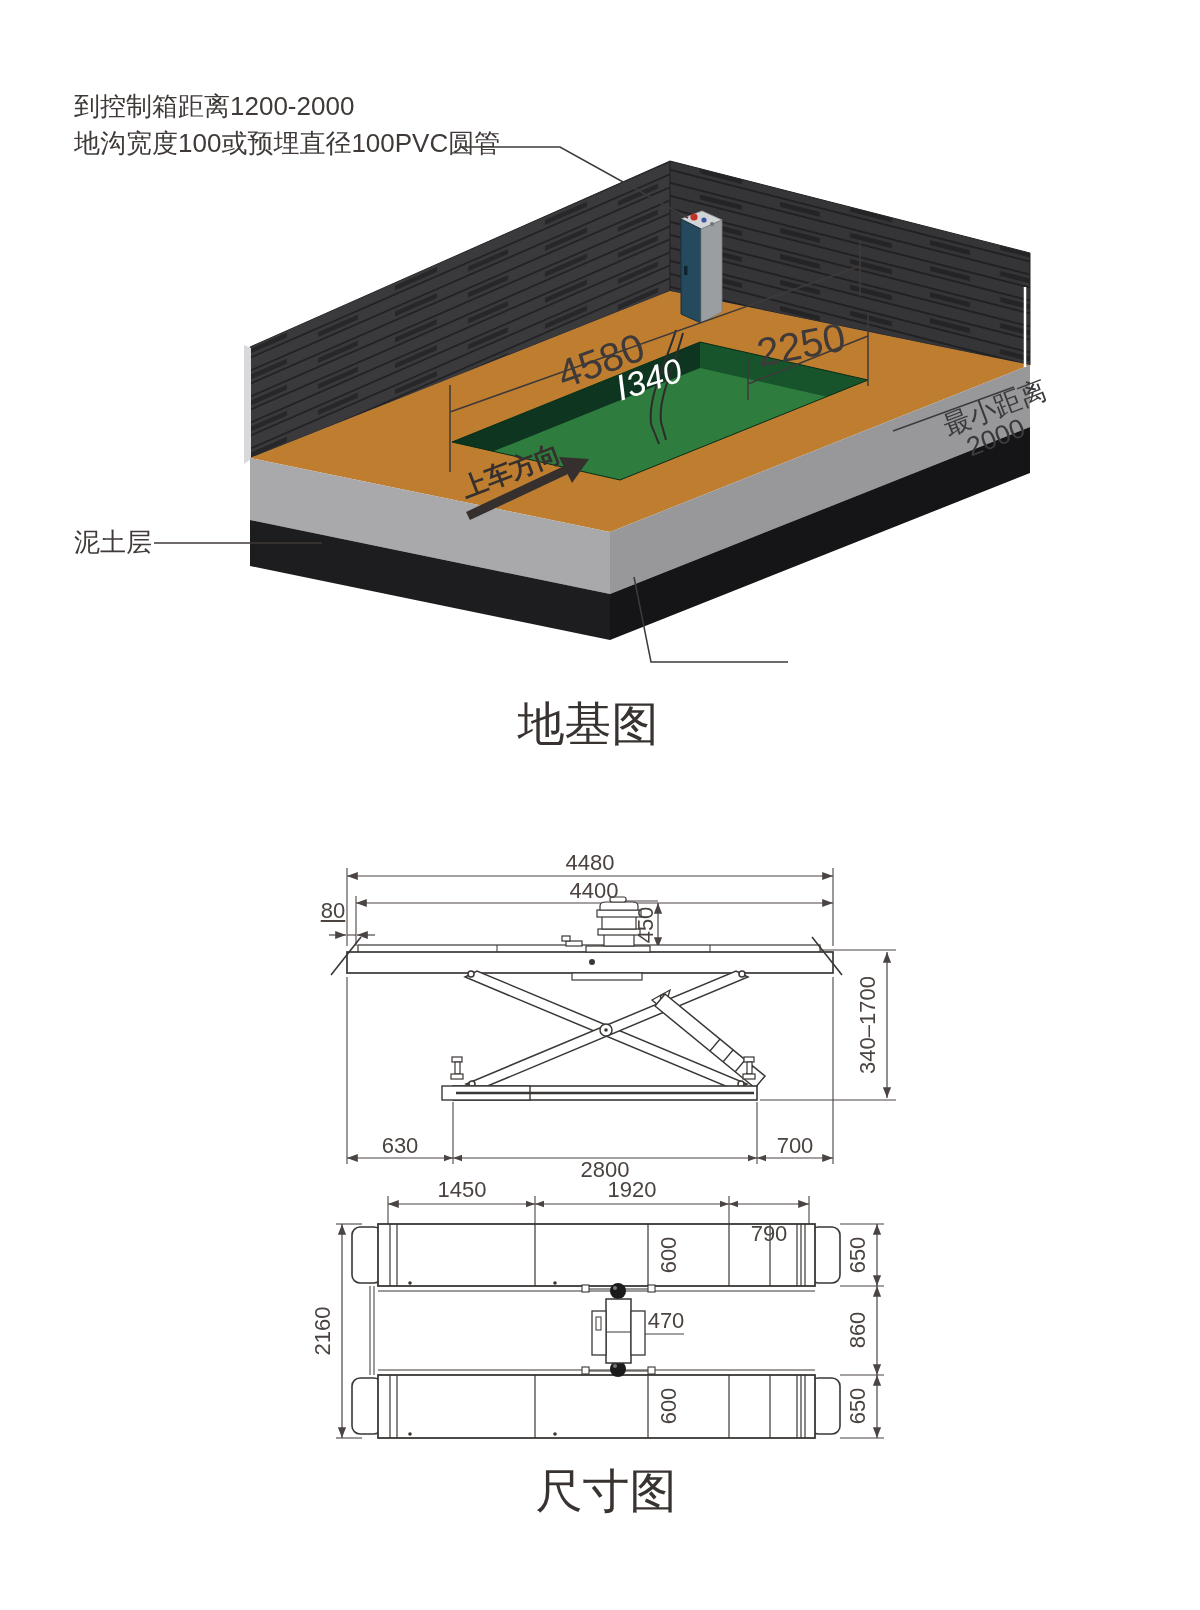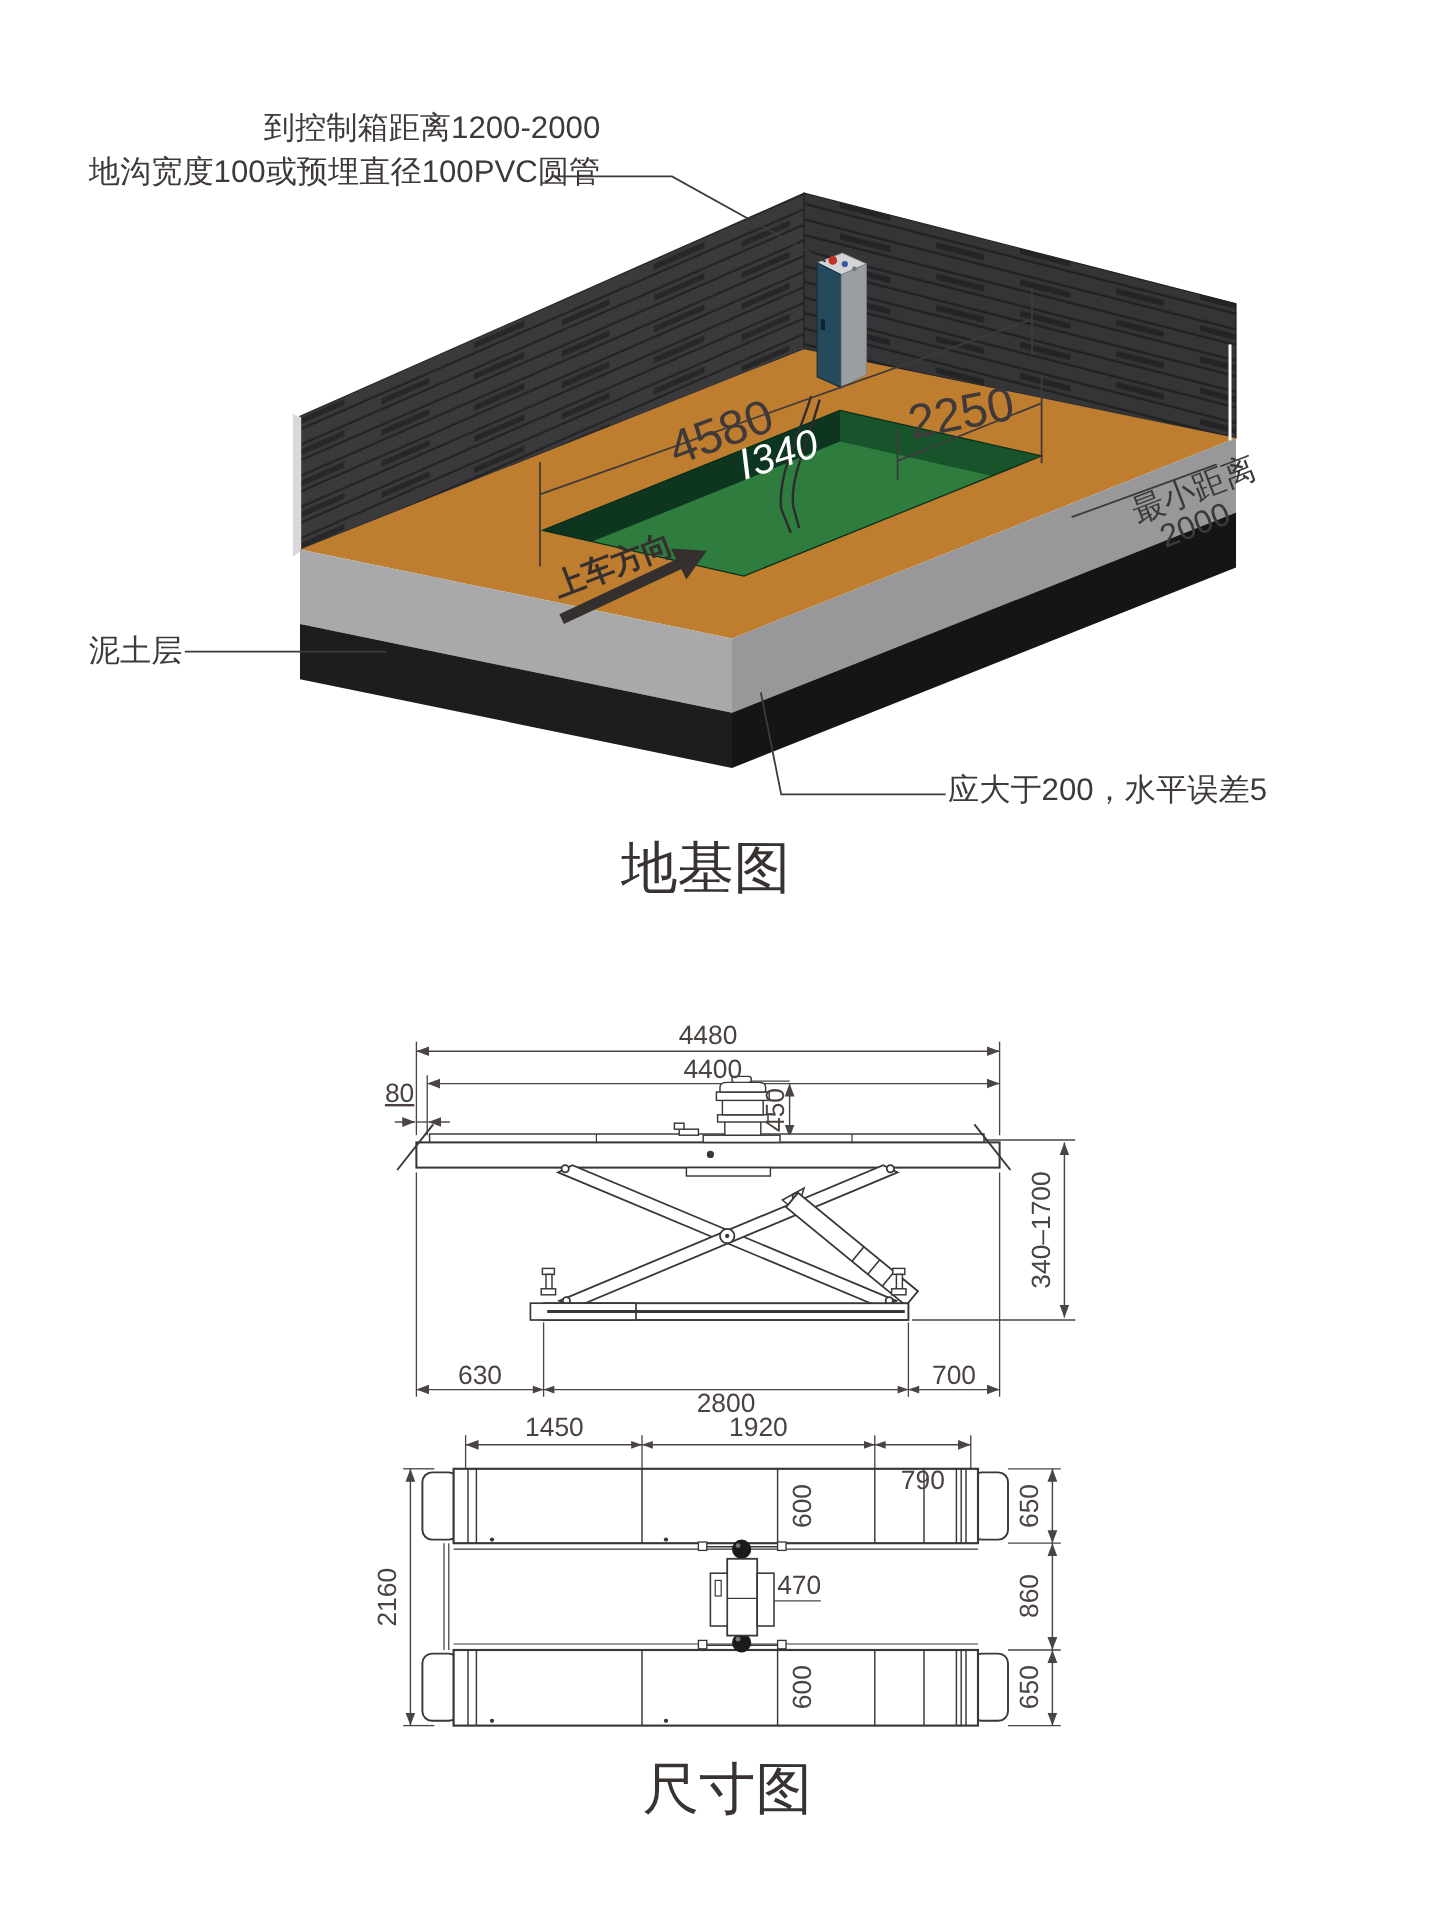--- a/index.html
+++ b/index.html
@@ -1,17 +1,17 @@
 <!DOCTYPE html>
 <html><head>
 <meta charset="utf-8">
 <style>
   html,body{margin:0;padding:0;background:#ffffff;}
   .canvas{position:relative;width:1060px;height:1610px;background:#fff;overflow:hidden;
-          font-family:"Liberation Sans","DejaVu Sans",sans-serif;text-align:right;}
+          font-family:"Liberation Sans","DejaVu Sans",sans-serif;}
   svg.draw{position:absolute;left:0;top:0;}
   .note{position:absolute;color:#3f3a38;font-size:26px;line-height:37px;white-space:nowrap;}
   .lbl{position:absolute;color:#4a4340;white-space:nowrap;transform:translate(-50%,-50%);}
   .title{position:absolute;color:#383331;font-size:47px;white-space:nowrap;transform:translate(-50%,-50%);}
   .dim{font-size:22px;}
   .isoDim{font-size:40px;color:#3f3a39;}
   .white{color:#ffffff;}
   .it{font-style:italic;}
   .drive{font-size:26px;font-weight:700;color:#35302e;}
   .mind{font-size:27px;color:#3a3a3c;}
@@ -280,21 +280,20 @@
 </svg>
 
 <div class="note" style="left:74px;top:88px;">
   <div>到控制箱距离1200-2000</div>
   <div>地沟宽度100或预埋直径100PVC圆管</div>
 </div>
 
 <div class="note" style="left:74px;top:524px;">泥土层</div>
 
 <div class="note" style="left:790px;top:640px;">
-  <div>应大于200，水平误差5</div>
 </div>
 
 <div class="lbl isoDim" style="left:601px;top:361px;transform:translate(-50%,-50%) rotate(-20deg);">4580</div>
 <div class="lbl white it" style="left:649px;top:379px;font-size:34px;transform:translate(-50%,-50%) rotate(-18deg);">Ⅰ340</div>
 <div class="lbl isoDim" style="left:801px;top:345px;transform:translate(-50%,-50%) rotate(-11deg);">2250</div>
 <div class="lbl mind" style="left:995px;top:408px;transform:translate(-50%,-50%) rotate(-21deg);">最小距离</div>
 <div class="lbl mind" style="left:996px;top:438px;transform:translate(-50%,-50%) rotate(-21deg);">2000</div>
 <div class="lbl drive" style="left:511px;top:471px;transform:translate(-50%,-50%) rotate(-21deg);">上车方向</div>
 
 <div class="title" style="left:588px;top:724px;">地基图</div>

